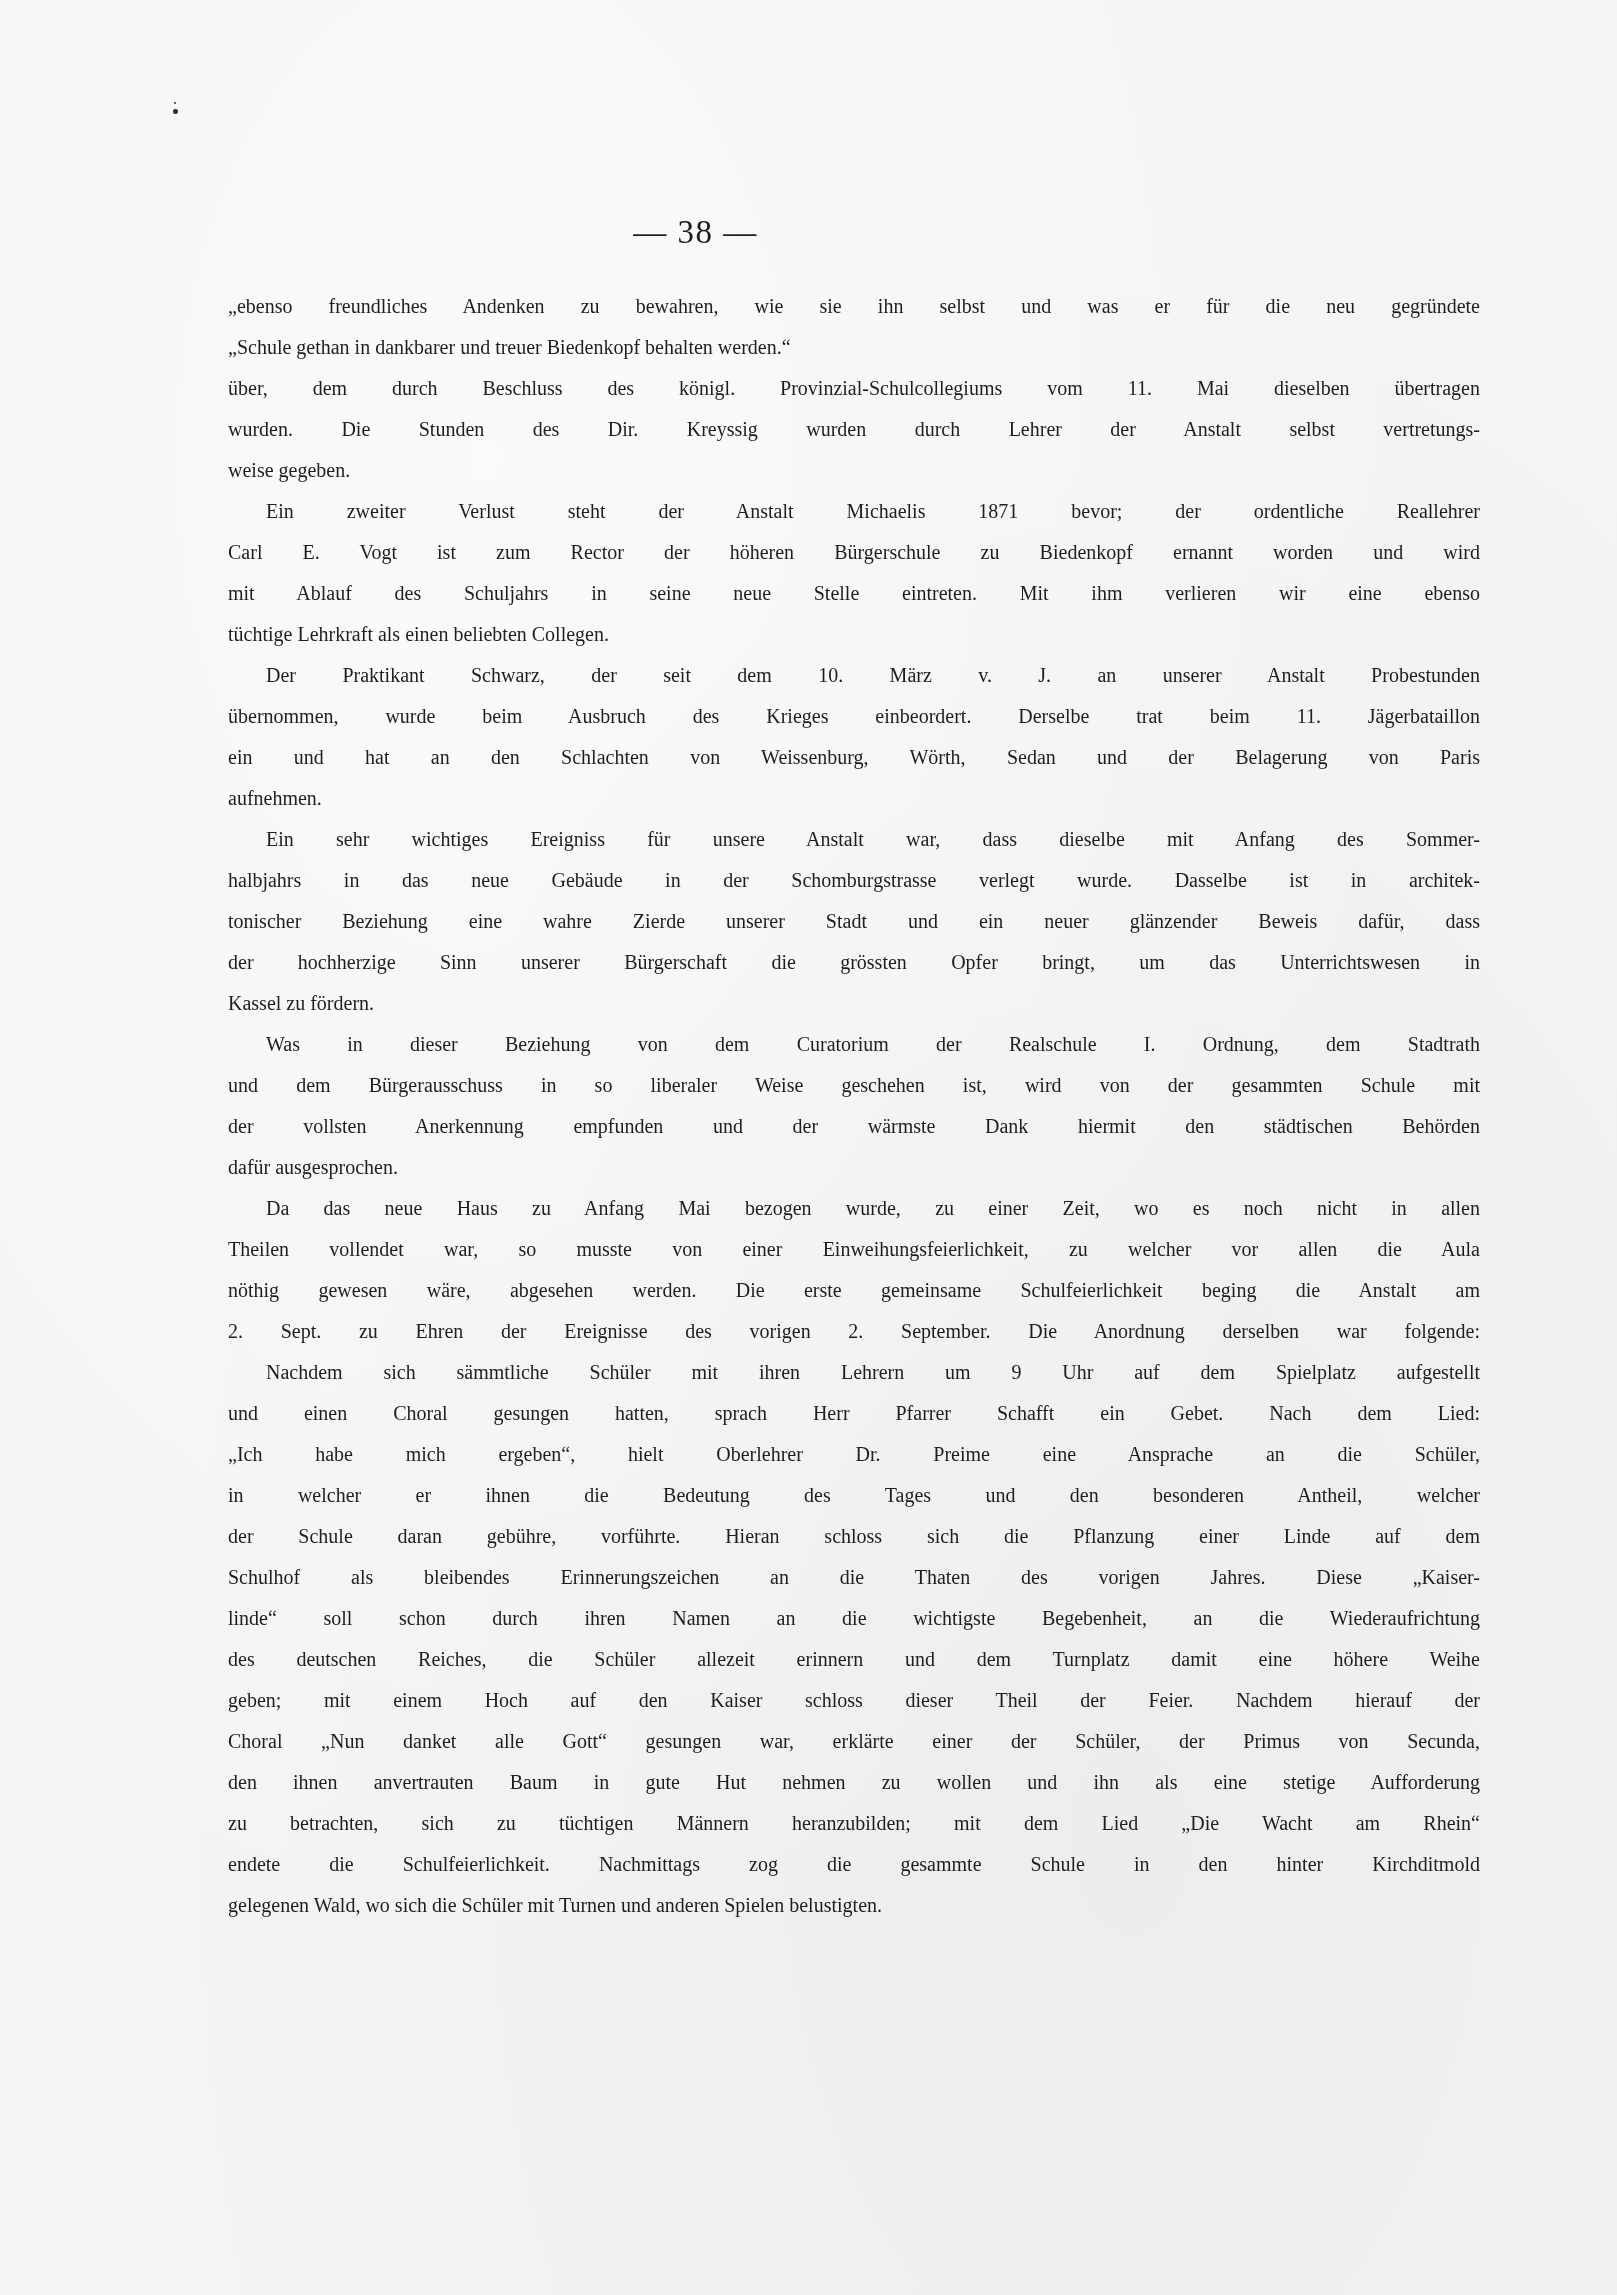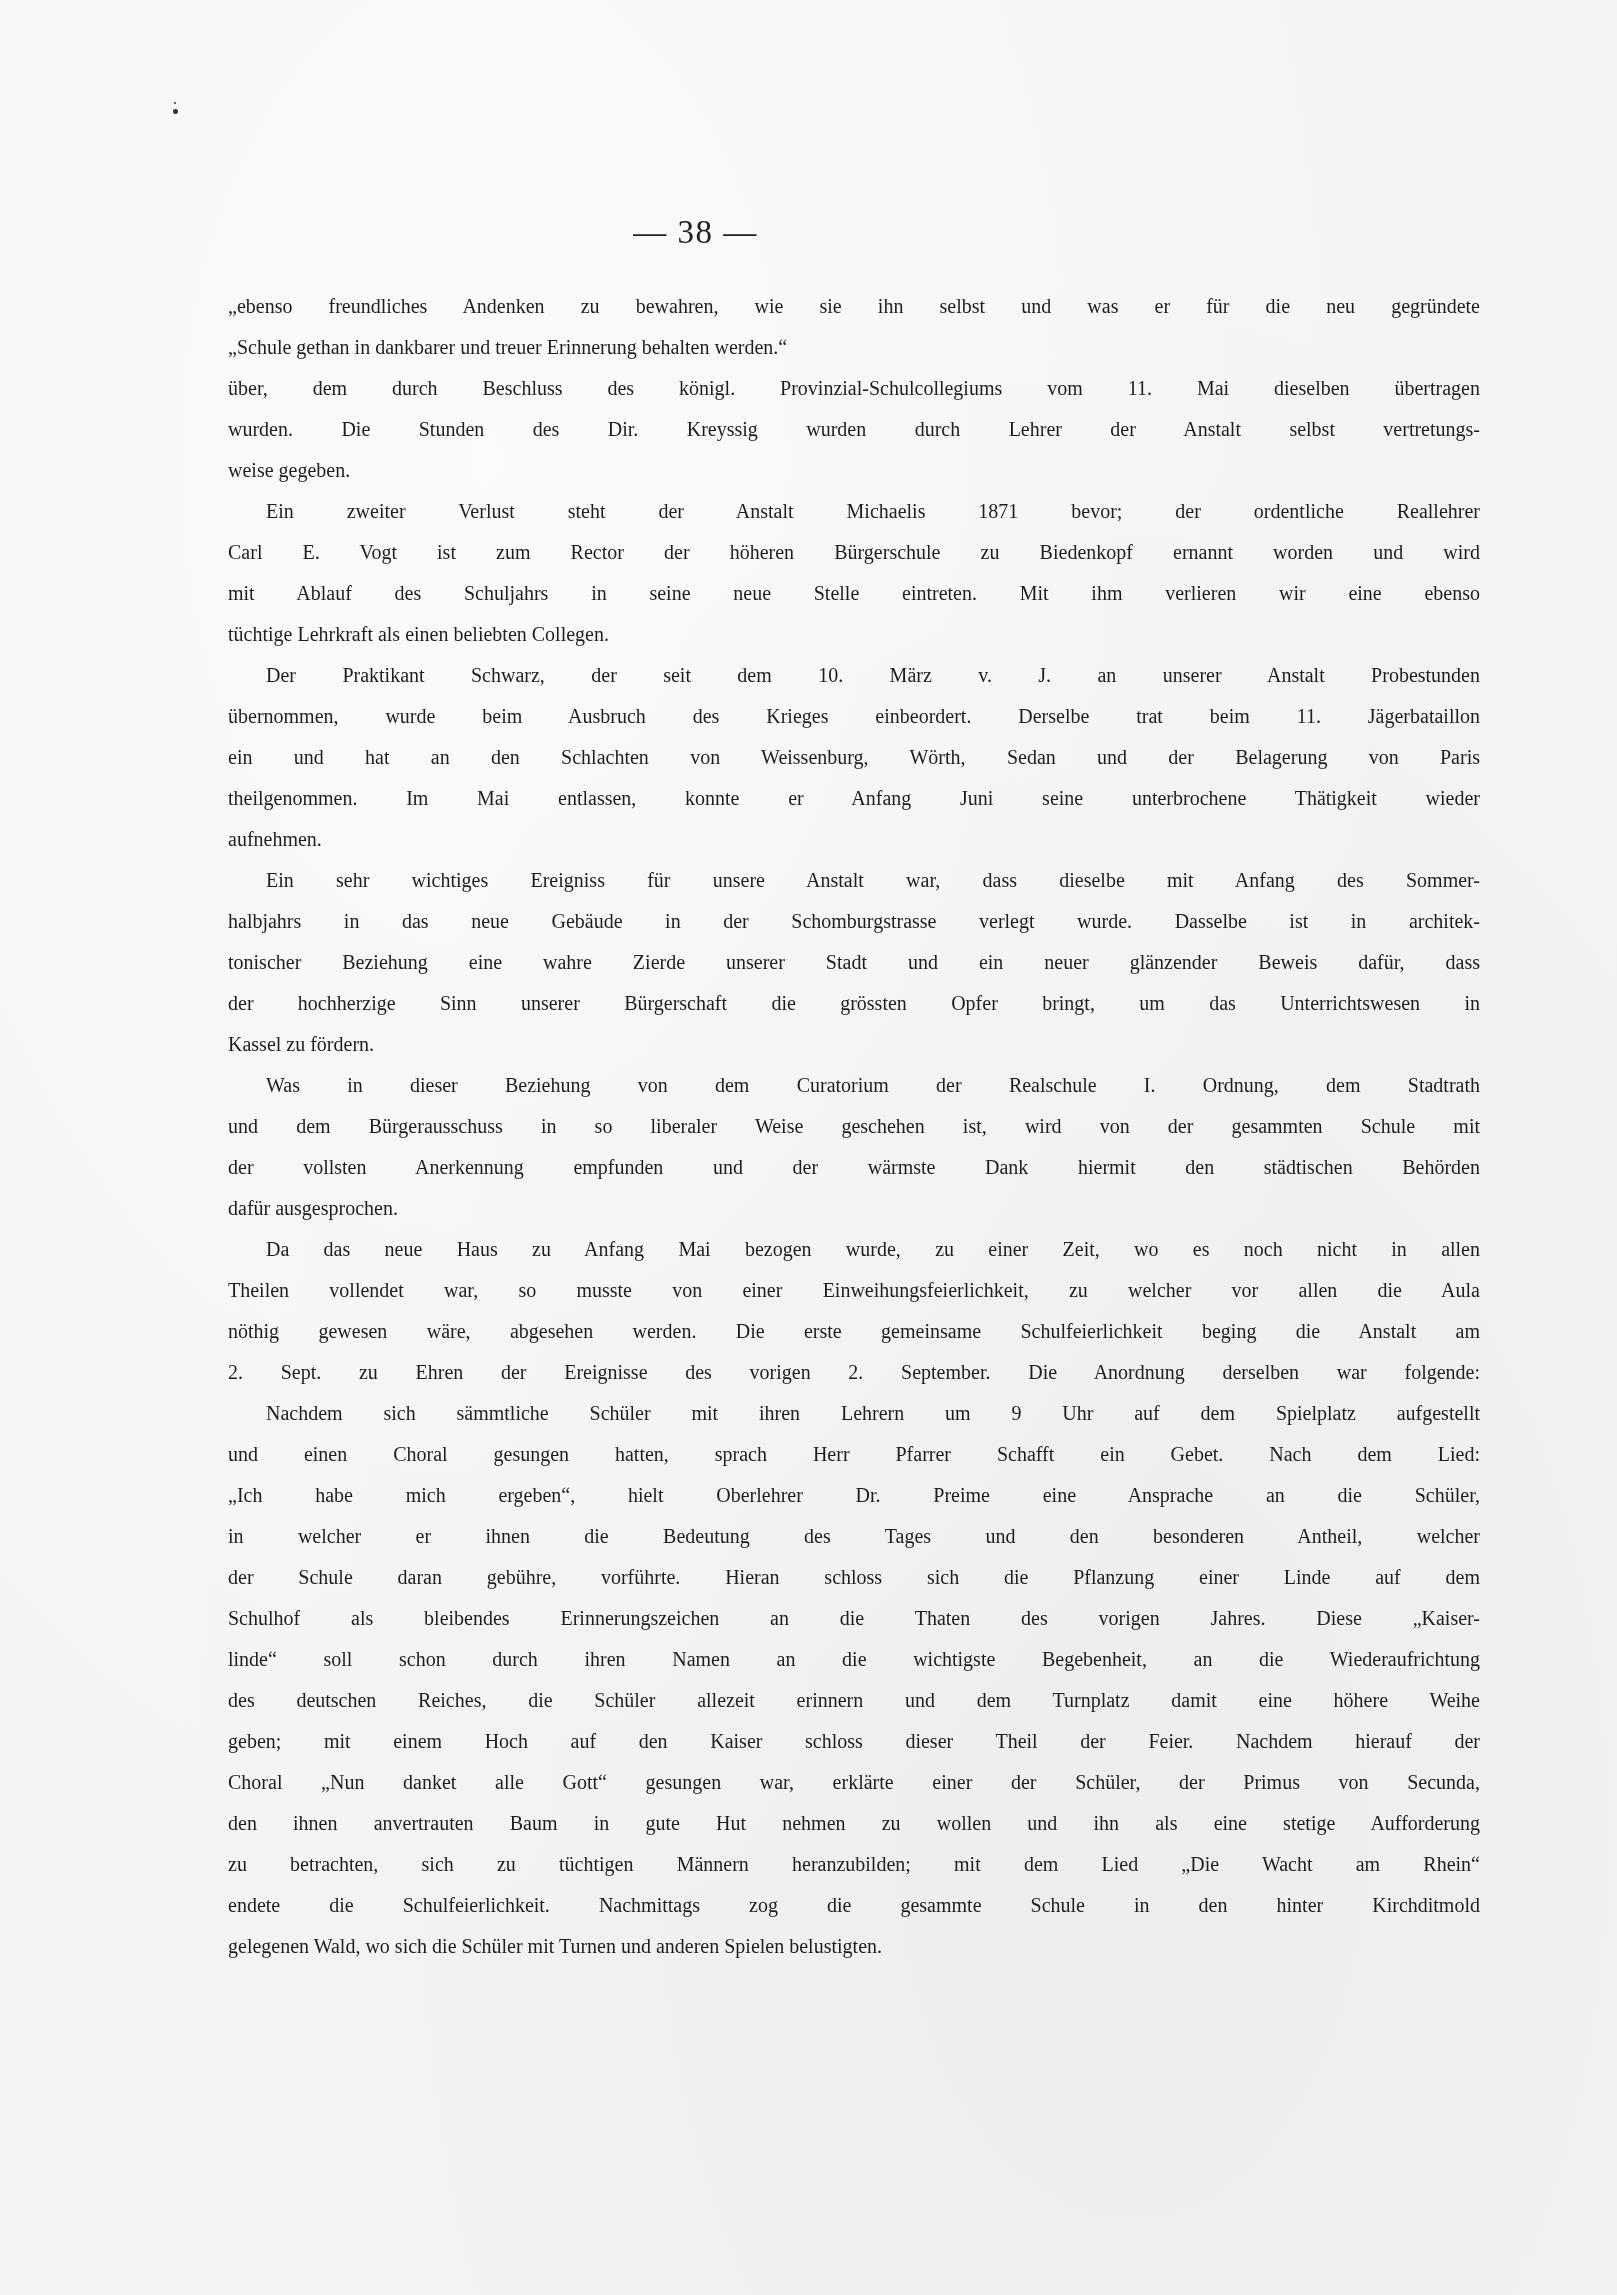--- a/index.html
+++ b/index.html
@@ -68,41 +68,40 @@
 <div class="paper">
   <span class="speck" style="left:173px; top:109px; width:4.5px; height:4.5px;"></span>
   <span class="speck" style="left:174px; top:102px; width:2.3px; height:2.3px;"></span>
 
   <div class="page-number">— 38 —</div>
 
   <div class="text-block">
 
     <div>
       <span class="line">„ebenso freundliches Andenken zu bewahren, wie sie ihn selbst und was er für die neu gegründete</span>
-      <span class="line last">„Schule gethan in dankbarer und treuer Erinnerung behalten werden.“</span>
+      <span class="line last">„Schule gethan in dankbarer und treuer Biedenkopf behalten werden.“</span>
     </div>
 
     <div>
       <span class="line">über, dem durch Beschluss des königl. Provinzial-Schulcollegiums vom 11. Mai dieselben übertragen</span>
       <span class="line">wurden. Die Stunden des Dir. Kreyssig wurden durch Lehrer der Anstalt selbst vertretungs-</span>
       <span class="line last">weise gegeben.</span>
     </div>
 
     <div>
       <span class="line indent">Ein zweiter Verlust steht der Anstalt Michaelis 1871 bevor; der ordentliche Reallehrer</span>
       <span class="line">Carl E. Vogt ist zum Rector der höheren Bürgerschule zu Biedenkopf ernannt worden und wird</span>
       <span class="line">mit Ablauf des Schuljahrs in seine neue Stelle eintreten. Mit ihm verlieren wir eine ebenso</span>
       <span class="line last">tüchtige Lehrkraft als einen beliebten Collegen.</span>
     </div>
 
     <div>
       <span class="line indent">Der Praktikant Schwarz, der seit dem 10. März v. J. an unserer Anstalt Probestunden</span>
       <span class="line">übernommen, wurde beim Ausbruch des Krieges einbeordert. Derselbe trat beim 11. Jägerbataillon</span>
       <span class="line">ein und hat an den Schlachten von Weissenburg, Wörth, Sedan und der Belagerung von Paris</span>
-      <span class="line">theilgenommen. Im Mai entlassen, konnte er Anfang Juni seine unterbrochene Thätigkeit wieder</span>
       <span class="line last">aufnehmen.</span>
     </div>
 
     <div>
       <span class="line indent">Ein sehr wichtiges Ereigniss für unsere Anstalt war, dass dieselbe mit Anfang des Sommer-</span>
       <span class="line">halbjahrs in das neue Gebäude in der Schomburgstrasse verlegt wurde. Dasselbe ist in architek-</span>
       <span class="line">tonischer Beziehung eine wahre Zierde unserer Stadt und ein neuer glänzender Beweis dafür, dass</span>
       <span class="line">der hochherzige Sinn unserer Bürgerschaft die grössten Opfer bringt, um das Unterrichtswesen in</span>
       <span class="line last">Kassel zu fördern.</span>
     </div>

